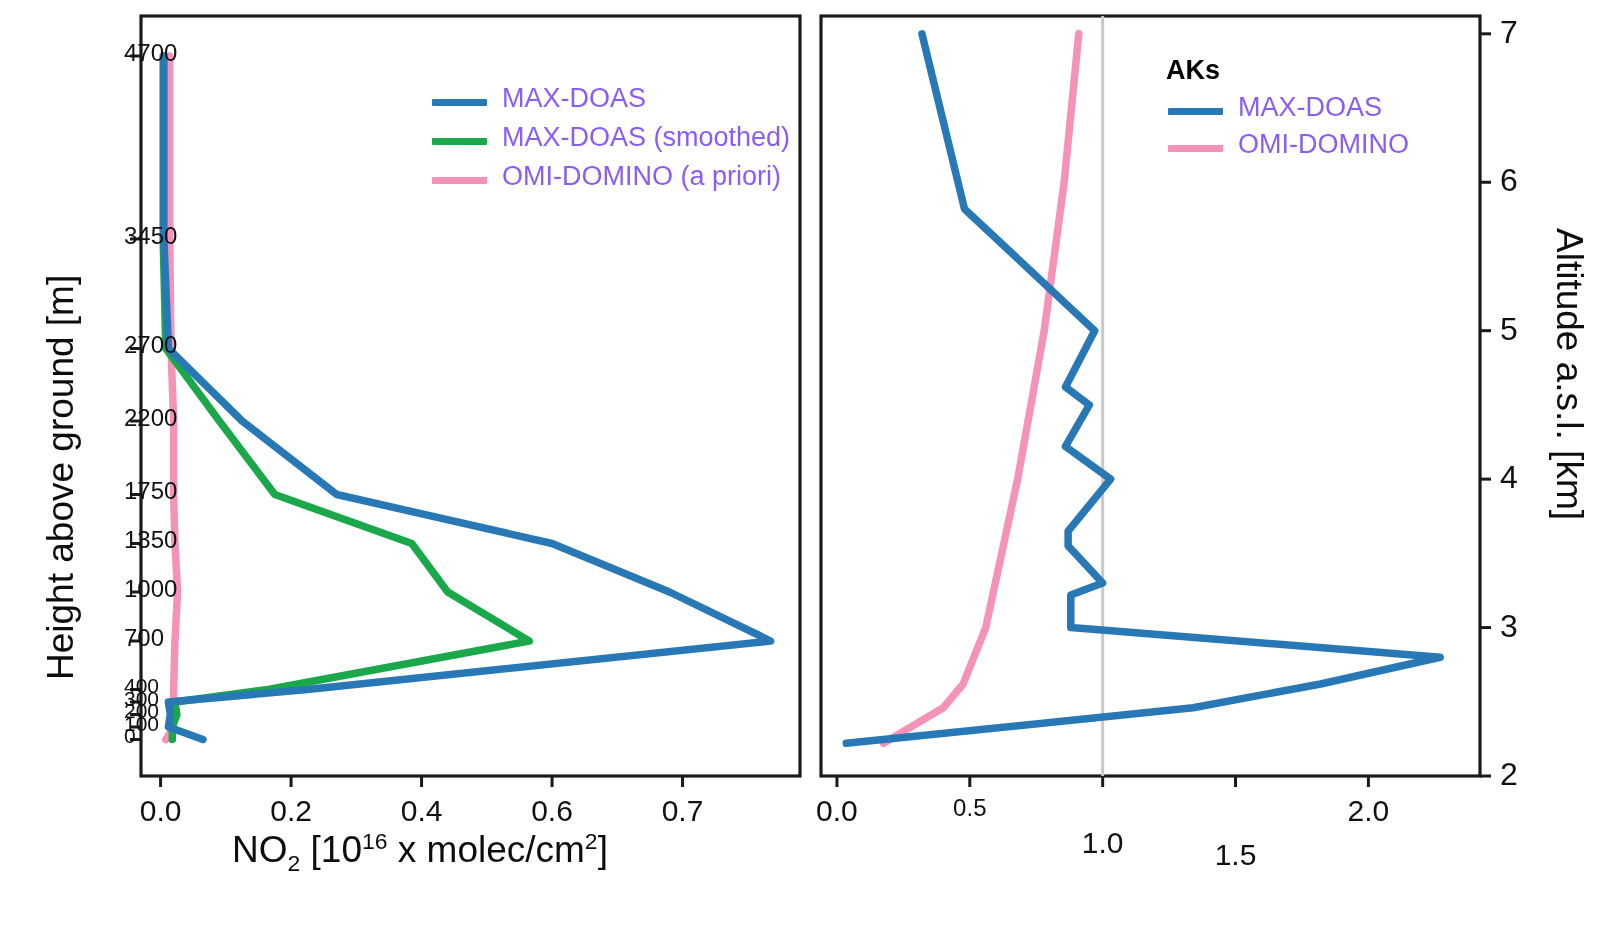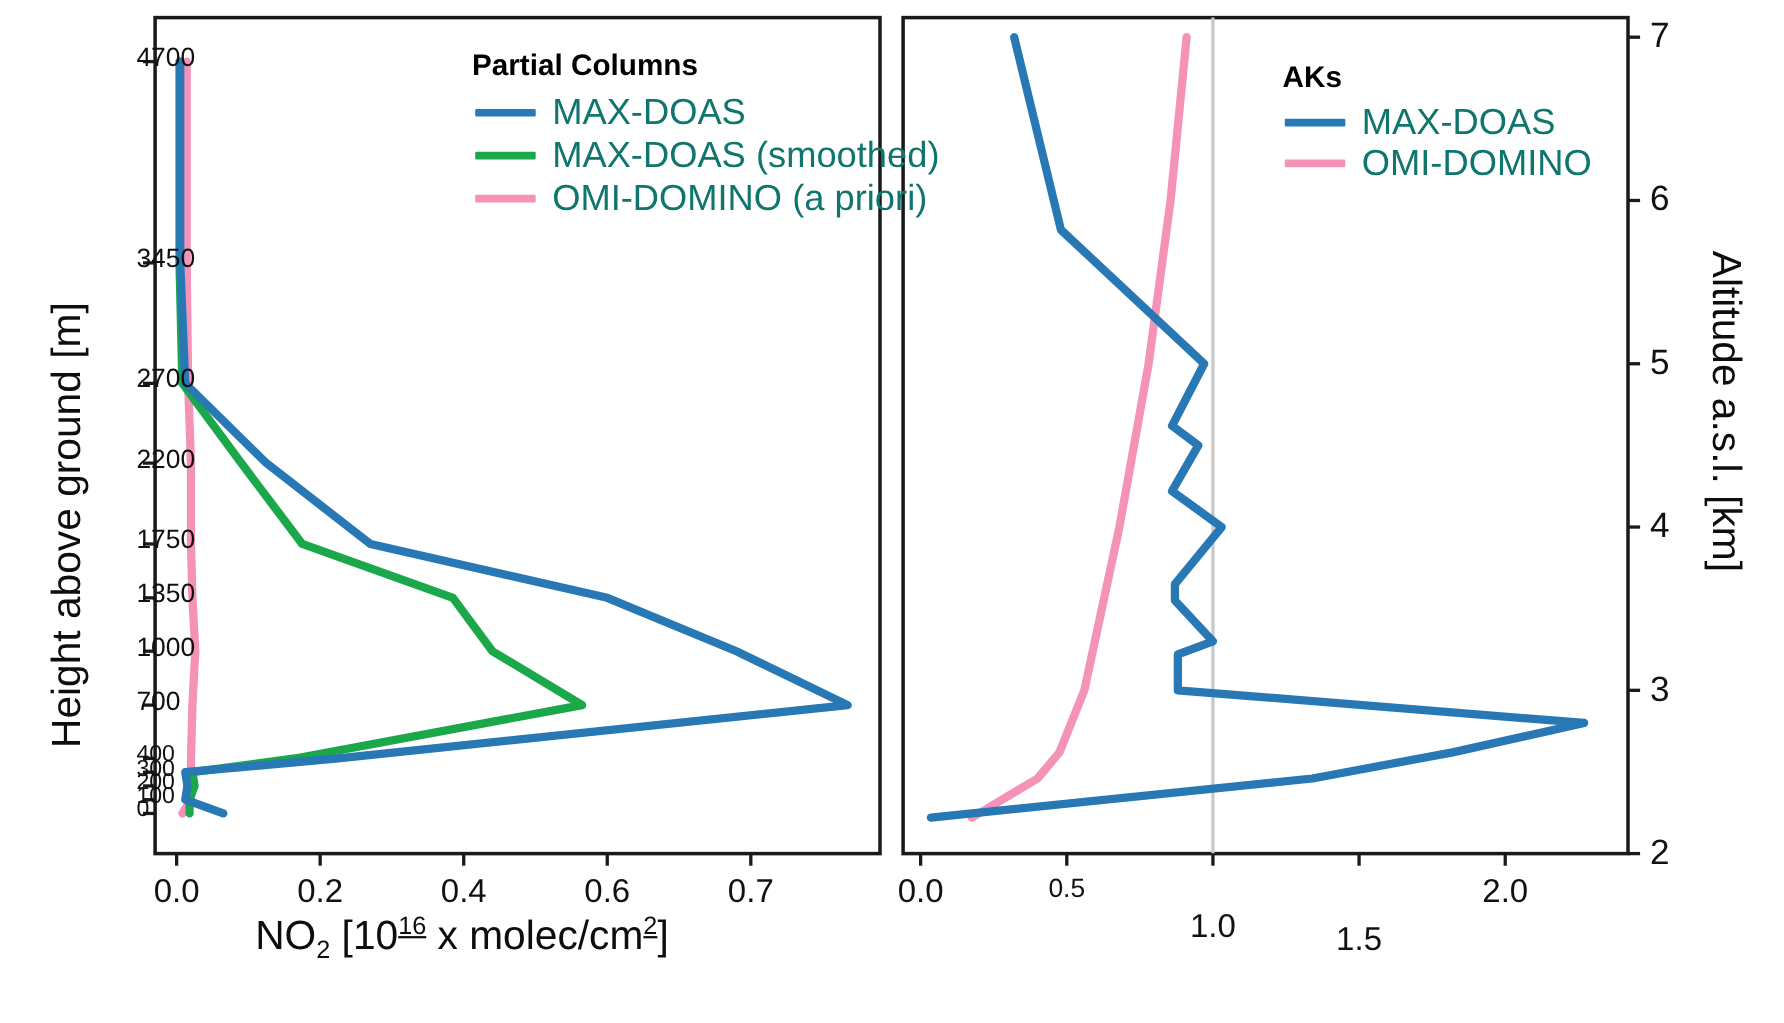--- a/index.html
+++ b/index.html
@@ -3,23 +3,23 @@
 <meta charset="utf-8">
 <style>
   html,body{margin:0;padding:0;background:#ffffff;}
   body{width:1622px;height:930px;font-family:"Liberation Sans",sans-serif;color:#000;overflow:hidden;}
   #fig{position:relative;width:1622px;height:930px;}
   .axis-title{position:absolute;font-size:37px;color:#0d0d0d;white-space:nowrap;letter-spacing:0px;}
   .rot-left{transform-origin:0 0;transform:rotate(-90deg);}
   .rot-right{transform-origin:0 0;transform:rotate(90deg);}
   .ticklabel{position:absolute;font-size:22px;color:#111;white-space:nowrap;}
   .legend-title{position:absolute;font-size:27px;font-weight:bold;color:#000;white-space:nowrap;}
-  .legend-entry{position:absolute;font-size:33px;color:#0f766e;white-space:nowrap;}
+  .legend-entry{position:absolute;font-size:27px;color:#8b5cf6;white-space:nowrap;}
   .legend-swatch{position:absolute;height:7px;border-radius:1px;}
-  .sup{font-size:0.62em;vertical-align:super;text-decoration:underline;}
+  .sup{font-size:0.62em;vertical-align:super;}
   .sub{font-size:0.62em;vertical-align:sub;}
   .ital{margin-top:16px;}
   svg{position:absolute;top:0;left:0;}
 </style>
 </head>
 <body>
 
 <div id="fig">
 
   <svg id="leftsvg" width="1622" height="930">
@@ -61,21 +61,20 @@
       <polyline points="883.45,743.34 943.23,707.72 963.16,683.97 985.75,627.56 1017.64,479.13 1044.21,330.69 1064.14,182.25 1078.75,33.81" fill="none" stroke="#f492b8" stroke-width="7.5" stroke-linejoin="round" stroke-linecap="round"></polyline>
       <polyline points="846.24,743.34 1193.02,707.72 1320.56,683.97 1440.14,657.25 1070.78,627.56 1070.78,594.91 1102.67,583.03 1068.13,545.92 1068.13,531.08 1110.64,479.13 1065.47,446.47 1089.38,404.91 1065.47,387.09 1094.70,330.69 964.49,208.97 921.98,33.81" fill="none" stroke="#2878b5" stroke-width="7.5" stroke-linejoin="round" stroke-linecap="round"></polyline>
     </svg>
 
   <div class="axis-title rot-left" id="left-ylabel" style="left:40px;top:680px;">Height above ground [m]</div>
 
   <div class="axis-title" id="left-xlabel" style="left:232px;top:828px;">
     <span>NO</span><span class="sub">2</span><span> [10</span><span class="sup">16</span><span> x molec/cm</span><span class="sup">2</span><span>]</span>
   </div>
 
-  <div class="legend-title" style="left:429px;top:44px;">Partial Columns</div>
 
   <div class="legend-swatch" style="left:432px;top:99px;width:55px;background:#2878b5;"></div>
   <div class="legend-entry" style="left:502px;top:83px;">MAX-DOAS</div>
 
   <div class="legend-swatch" style="left:432px;top:138px;width:55px;background:#1aa84a;"></div>
   <div class="legend-entry" style="left:502px;top:122px;">MAX-DOAS (smoothed)</div>
 
   <div class="legend-swatch" style="left:432px;top:177px;width:55px;background:#f492b8;"></div>
   <div class="legend-entry" style="left:502px;top:161px;"><span>OMI-DOMINO (</span><span class="ital">a priori</span><span>)</span></div>
 

